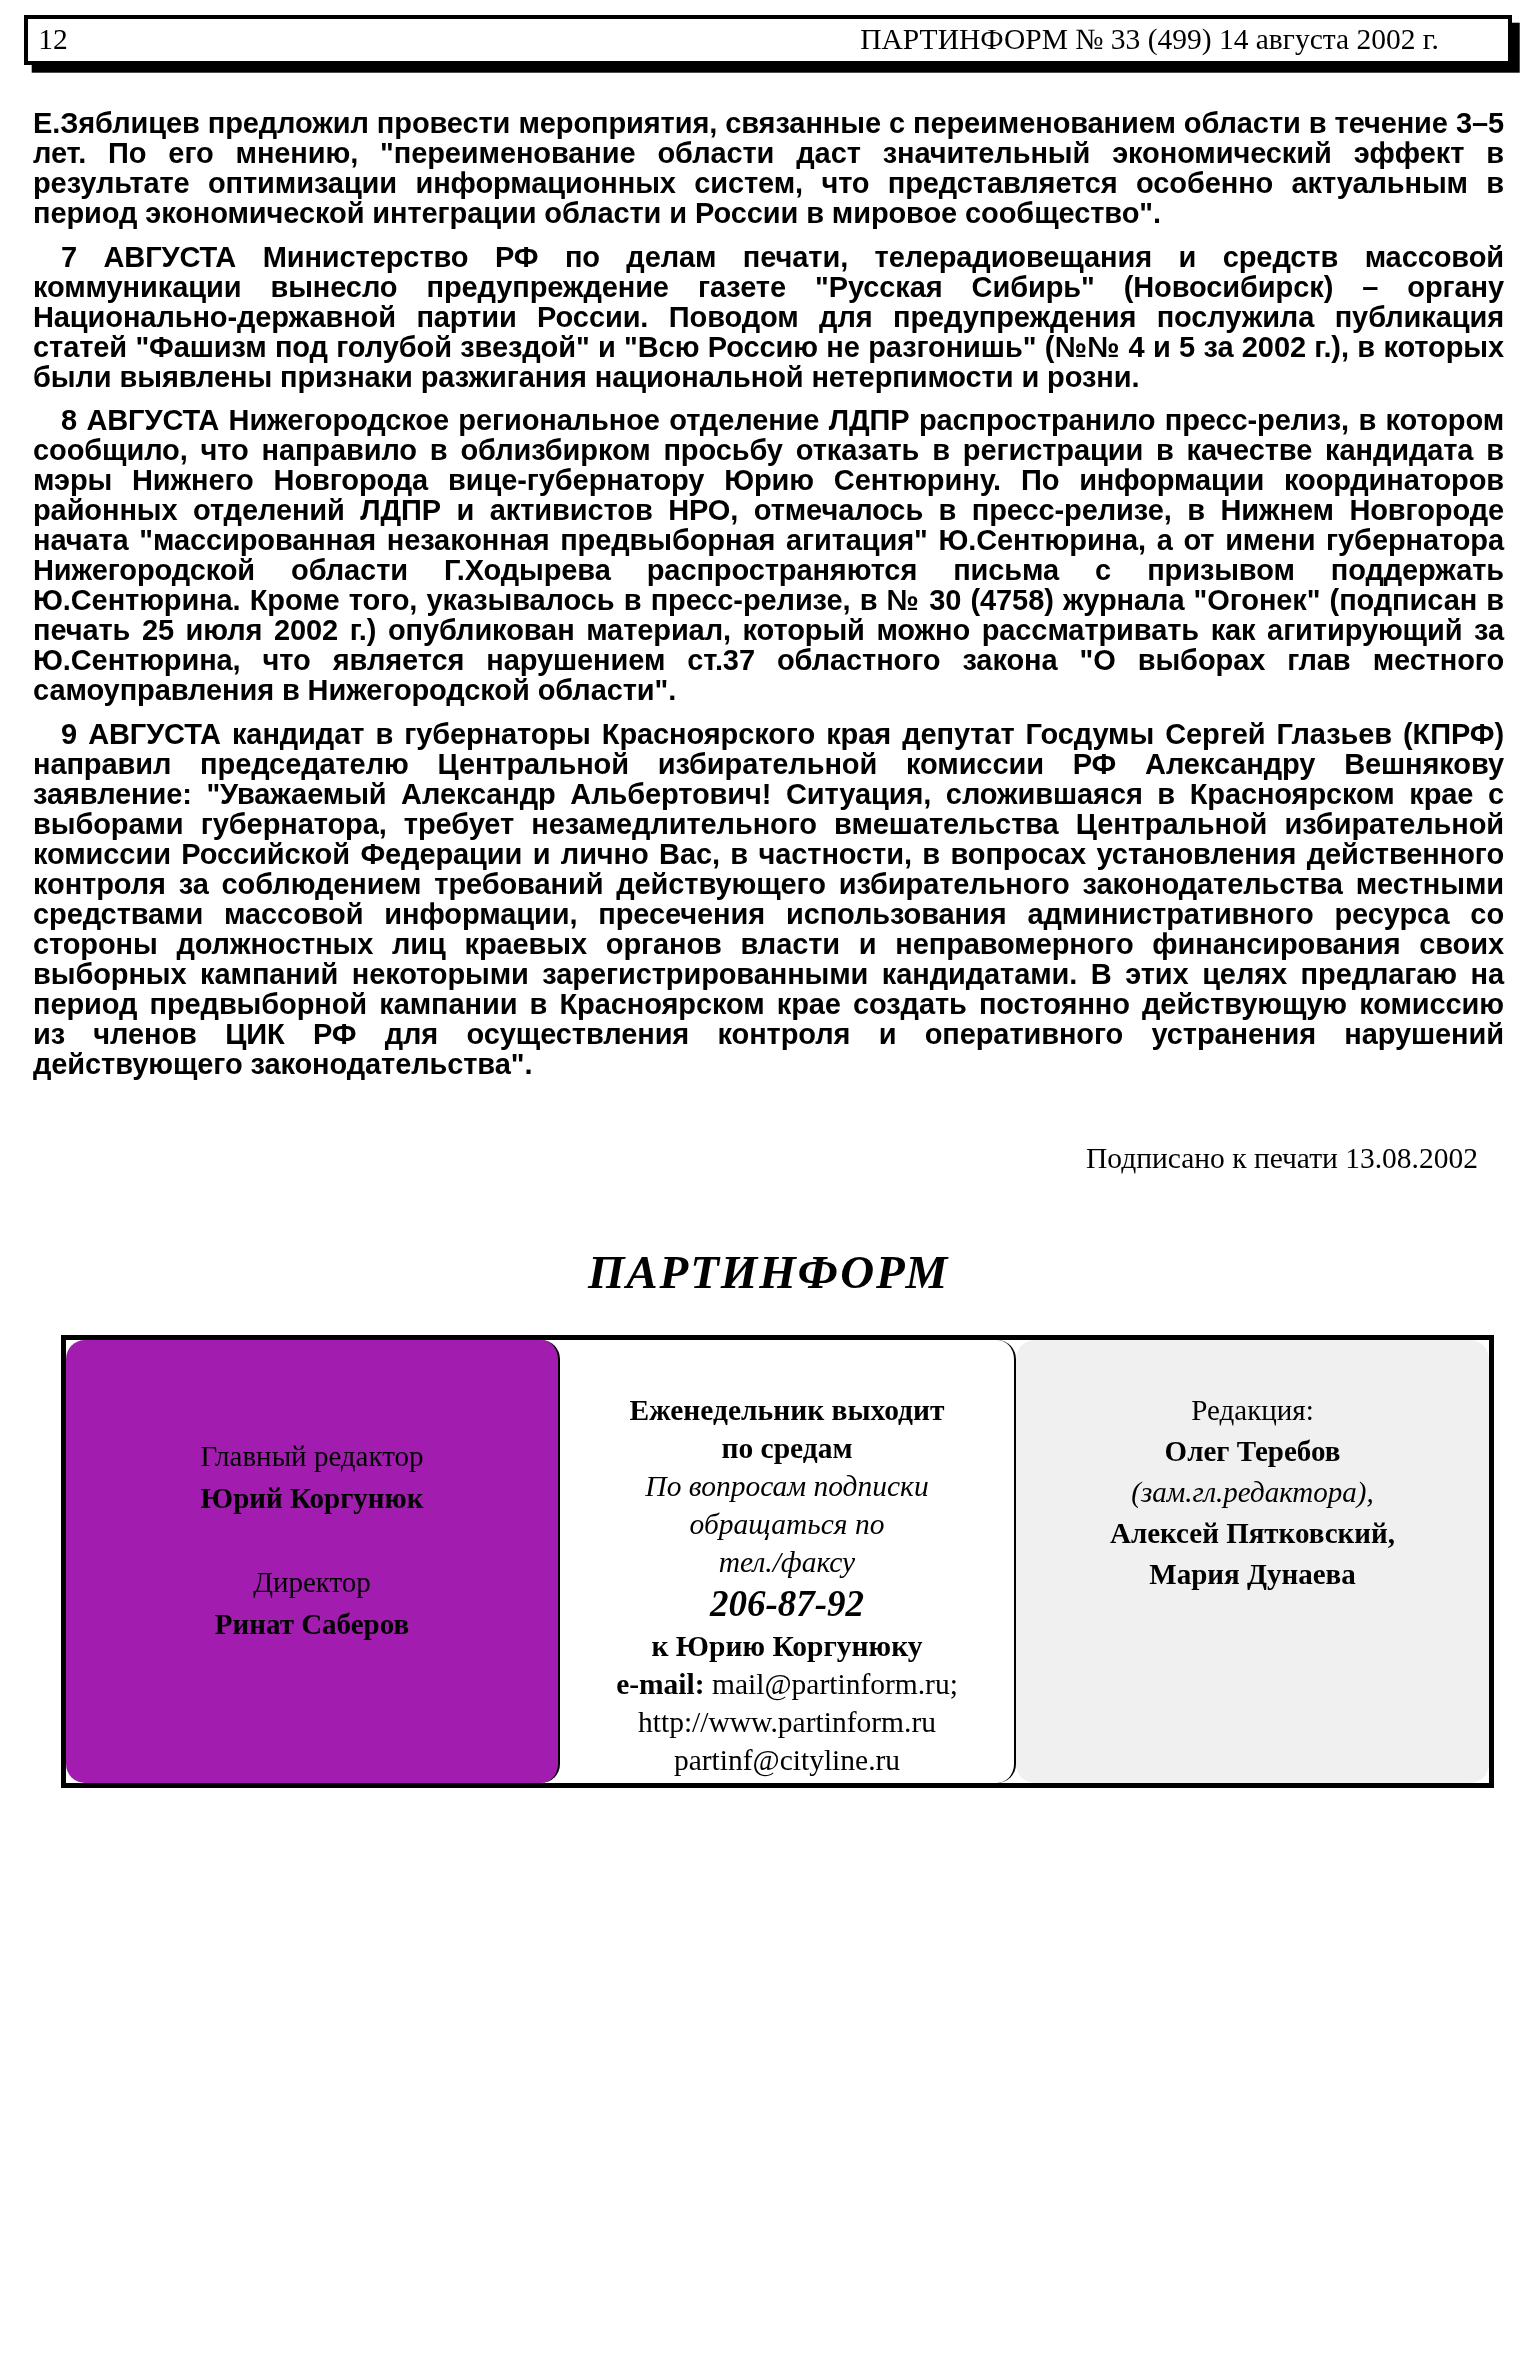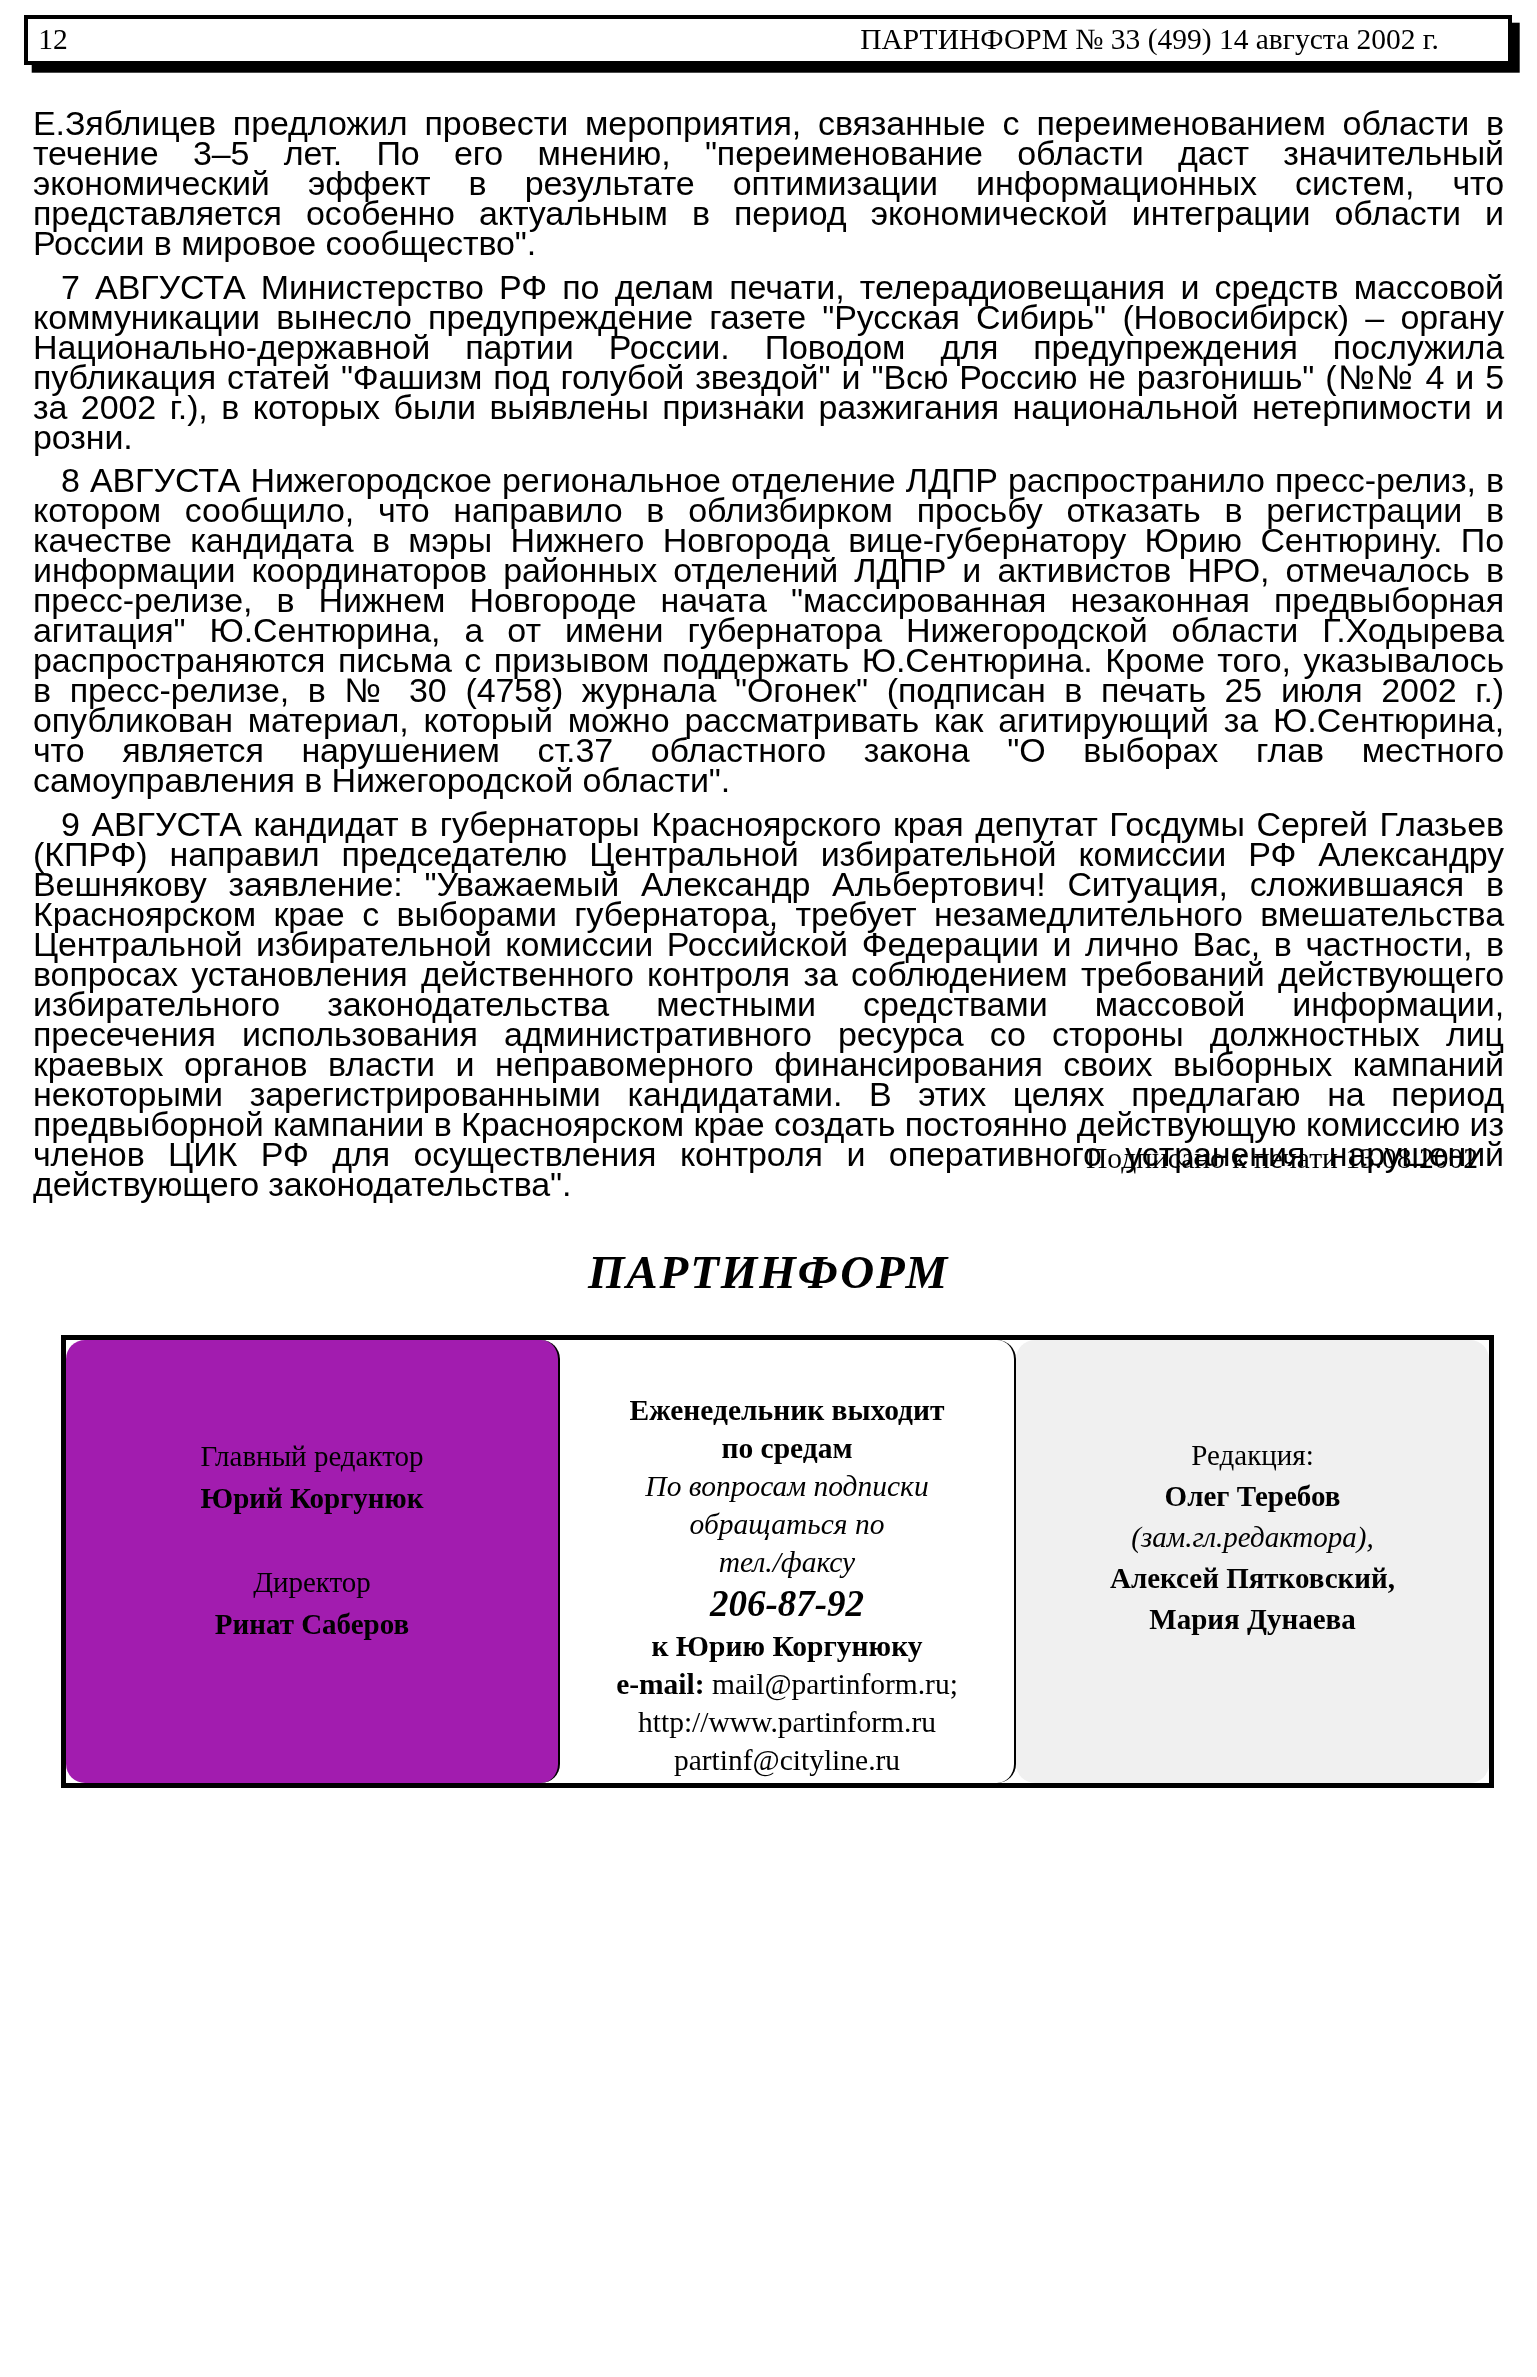--- a/index.html
+++ b/index.html
@@ -37,22 +37,22 @@
     line-height: 1;
   }
 
   
   .body-text {
     position: absolute;
     left: 33px;
     top: 108px;
     width: 1471px;
     font-family: "Liberation Sans", sans-serif;
-    font-weight: normal;
-    font-size: 34px;
+    font-weight: bold;
+    font-size: 29px;
     line-height: 30px;
     letter-spacing: -0.1px;
     text-align: justify;
   }
   .body-text p { margin: 0 0 13.5px 0; text-indent: 28px; }
   .body-text p.first { text-indent: 0; }
 
   
   .signoff {
     position: absolute;
@@ -106,21 +106,21 @@
     width: 456px;
     background: #ffffff;
     border-right: 2.6px solid #000000;
     padding-top: 51px;
     line-height: 38px;
     font-size: 29.5px;
   }
   .cell-right {
     flex: 1;
     background: #f0f0f0;
-    padding-top: 95px;
+    padding-top: 50px;
     line-height: 41px;
   }
   .b { font-weight: bold; }
   .i { font-style: italic; }
   .phone-line { font-size: 37px; font-weight: bold; line-height: 46px; font-style: italic; }
   .blank-line { height: 42px; }
 </style>
 </head>
 <body>
 

